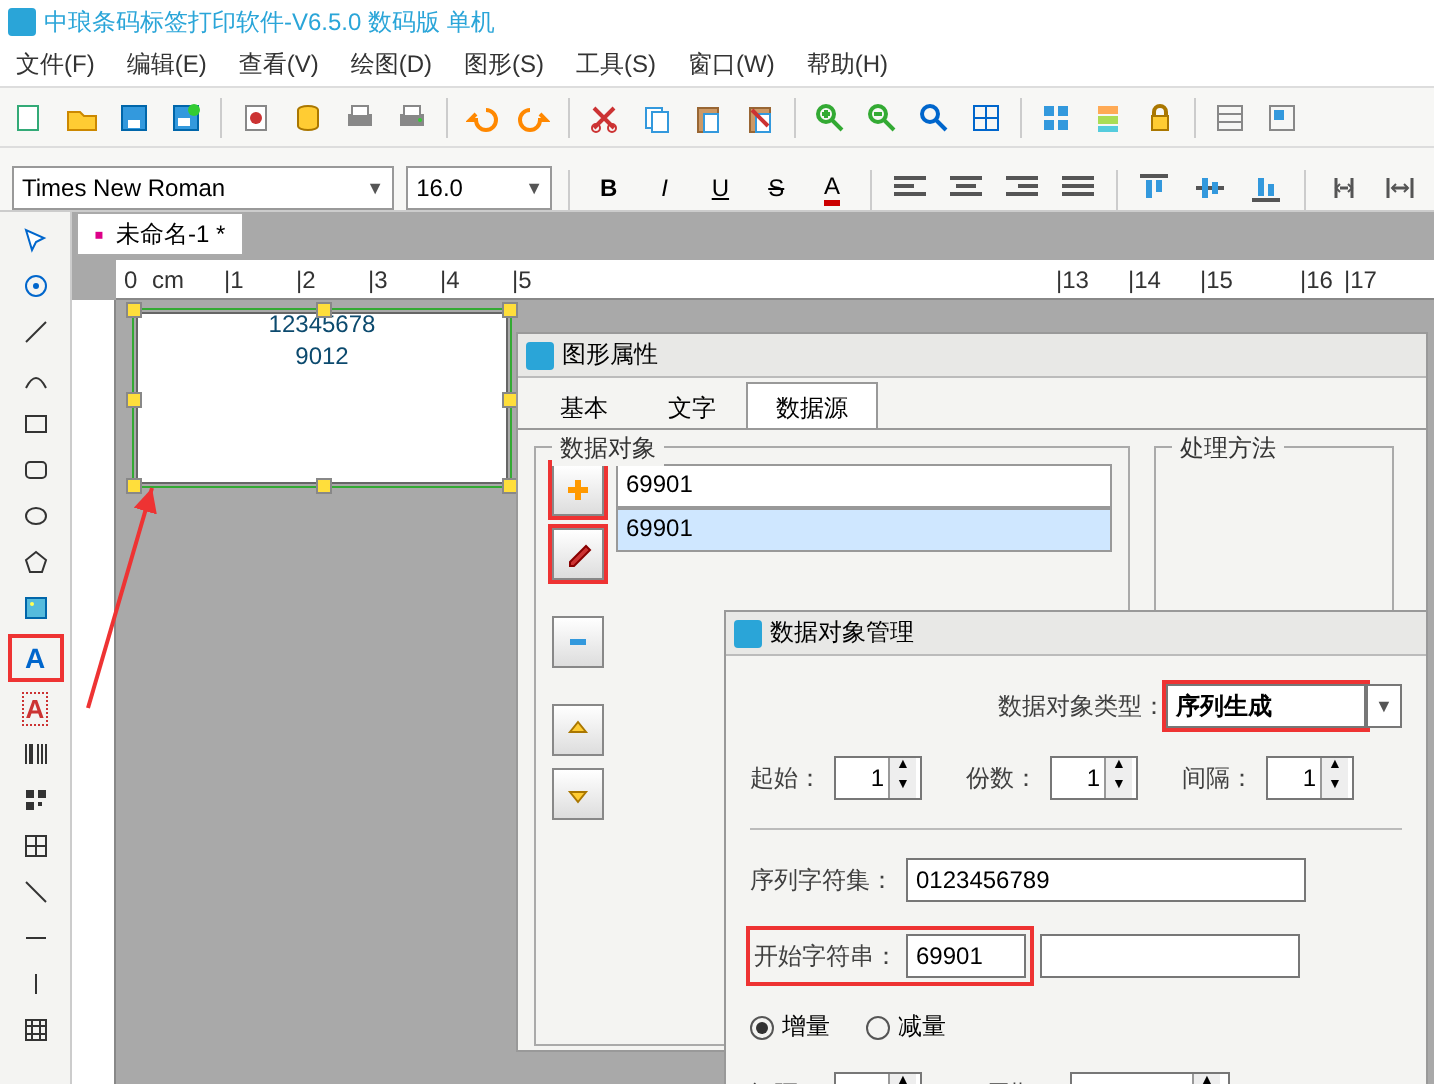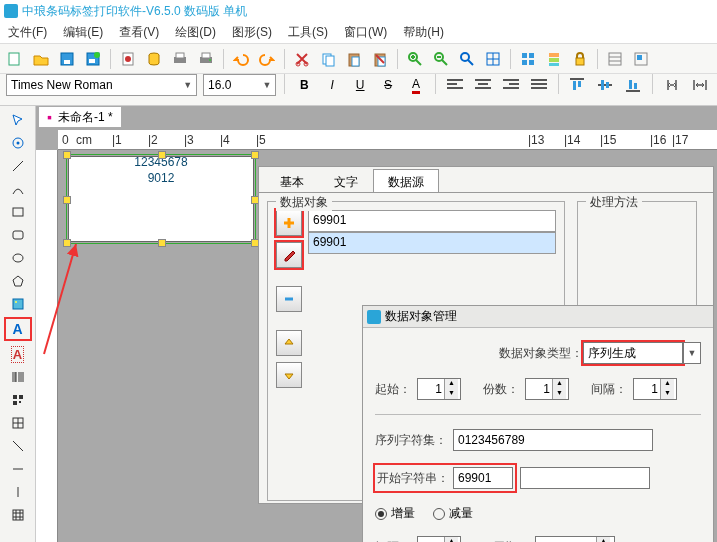--- a/index.html
+++ b/index.html
@@ -9,21 +9,21 @@
 .titlebar .logo { width: 14px; height: 14px; background: #2aa5d8; border-radius: 2px; }
 .titlebar .title { color: #2aa5d8; font-size: 12px; }
 
 .menubar { height: 22px; background: #fff; display: flex; align-items: center; border-bottom: 1px solid #ddd; }
 .menubar .mitem { padding: 0 8px; color: #333; cursor: default; }
 
 .toolbar { height: 30px; background: #f7f7f5; display: flex; align-items: center; padding: 0 4px; gap: 4px; border-bottom: 1px solid #ddd; }
 .tbtn { width: 22px; height: 22px; display: flex; align-items: center; justify-content: center; border: 1px solid transparent; border-radius: 2px; }
 .tsep { width: 1px; height: 20px; background: #ccc; margin: 0 2px; }
 
-.fmtbar { height: 32px; background: #f7f7f5; display: flex; align-items: flex-start; padding: 0 6px; gap: 6px; border-bottom: 1px solid #ccc; }
+.fmtbar { height: 32px; background: #f7f7f5; display: flex; align-items: flex-end; padding: 0 6px; gap: 6px; border-bottom: 1px solid #ccc; }
 .fontsel { width: 210px; height: 22px; border: 1px solid #999; background: #fff; display: flex; align-items: center; justify-content: space-between; padding: 0 4px; }
 .sizesel { width: 80px; height: 22px; border: 1px solid #999; background: #fff; display: flex; align-items: center; justify-content: space-between; padding: 0 4px; }
 .drop { font-size: 9px; color: #555; }
 .fbtn { width: 24px; height: 22px; display:flex; align-items:center; justify-content:center; border:1px solid transparent; }
 
 .workarea { position: absolute; top: 106px; left: 0; right: 0; bottom: 0; display: flex; }
 .sidetools { width: 36px; background: #f4f4f2; border-right: 1px solid #ccc; display: flex; flex-direction: column; align-items: center; padding-top: 4px; gap: 3px; }
 .stbtn { width: 22px; height: 20px; display:flex; align-items:center; justify-content:center; }
 .stbtn.boxed { border: 2px solid #e33; width:28px; height:24px; }
 
@@ -54,21 +54,21 @@
 .ds-list .cell { height:22px; border:1px solid #999; background:#fff; padding:2px 4px; }
 .ds-list .cell.sel { background:#cfe7ff; }
 .ds-btns { display:flex; flex-direction:column; gap:6px; }
 .sqbtn { width:26px; height:26px; border:1px solid #888; background:linear-gradient(#fff,#ddd); display:flex; align-items:center; justify-content:center; }
 .sqbtn.boxed { outline:2px solid #e33; }
 
 .panel-mgr { position:absolute; top:270px; left:362px; width:352px; height:307px; background:#f4f4f2; border:1px solid #999;margin-top:35px; }
 .mgr-body { padding:14px 12px; display:flex; flex-direction:column; gap:14px; }
 .rowline { display:flex; align-items:center; gap:6px; }
 .label { color:#404040; }
-.combo { height:22px; border:1px solid #777; background:#fff; display:flex; align-items:center; justify-content:space-between; padding:0 4px; }
+.combo { height:22px; border:1px solid #777; background:#fff; display:flex; align-items:center; justify-content:space-between; padding:0 4px;font-weight:bold; }
 .combo.boxed { outline:2px solid #e33; }
 .spin { width:44px; height:22px; border:1px solid #777; background:#fff; display:flex; align-items:center; }
 .spin input { width:26px; border:none; text-align:right; font-size:12px; padding-right:2px; }
 .spin .sbtns { width:14px; display:flex; flex-direction:column; }
 .spin .sbtns div { height:10px; font-size:7px; line-height:7px; text-align:center; background:#eee; border-left:1px solid #999; }
 .tinput { height:22px; border:1px solid #777; background:#fff; padding:2px 4px; }
 .radio { display:flex; align-items:center; gap:4px; }
 .radio .r { width:12px; height:12px; border:1px solid #555; border-radius:50%; display:flex; align-items:center; justify-content:center; }
 .radio .r.on::after { content:""; width:6px; height:6px; background:#333; border-radius:50%; }
 
@@ -463,20 +463,24 @@
           <marker id="ah" markerWidth="8" markerHeight="8" refX="6" refY="3" orient="auto">
             <path d="M0 0l6 3-6 3z" fill="#e33"></path>
           </marker>
         </defs>
       <path d="M20 118 L52 8" stroke="#e33" stroke-width="2" marker-end="url(#ah)"></path>
     </svg>
   </div>
 </div>
 
 <div class="panel-props">
+  <div class="panel-hdr">
+    <div class="picon"></div>
+    <span>图形属性</span>
+  </div>
   <div class="tabs">
     <div class="tab">基本</div>
     <div class="tab">文字</div>
     <div class="tab active">数据源</div>
   </div>
   <div class="props-body">
     <div style="display:flex; gap:12px;">
       <div class="fieldset" style="width:298px; height:300px;">
         <div class="legend">数据对象</div>
         <div class="ds-row">

